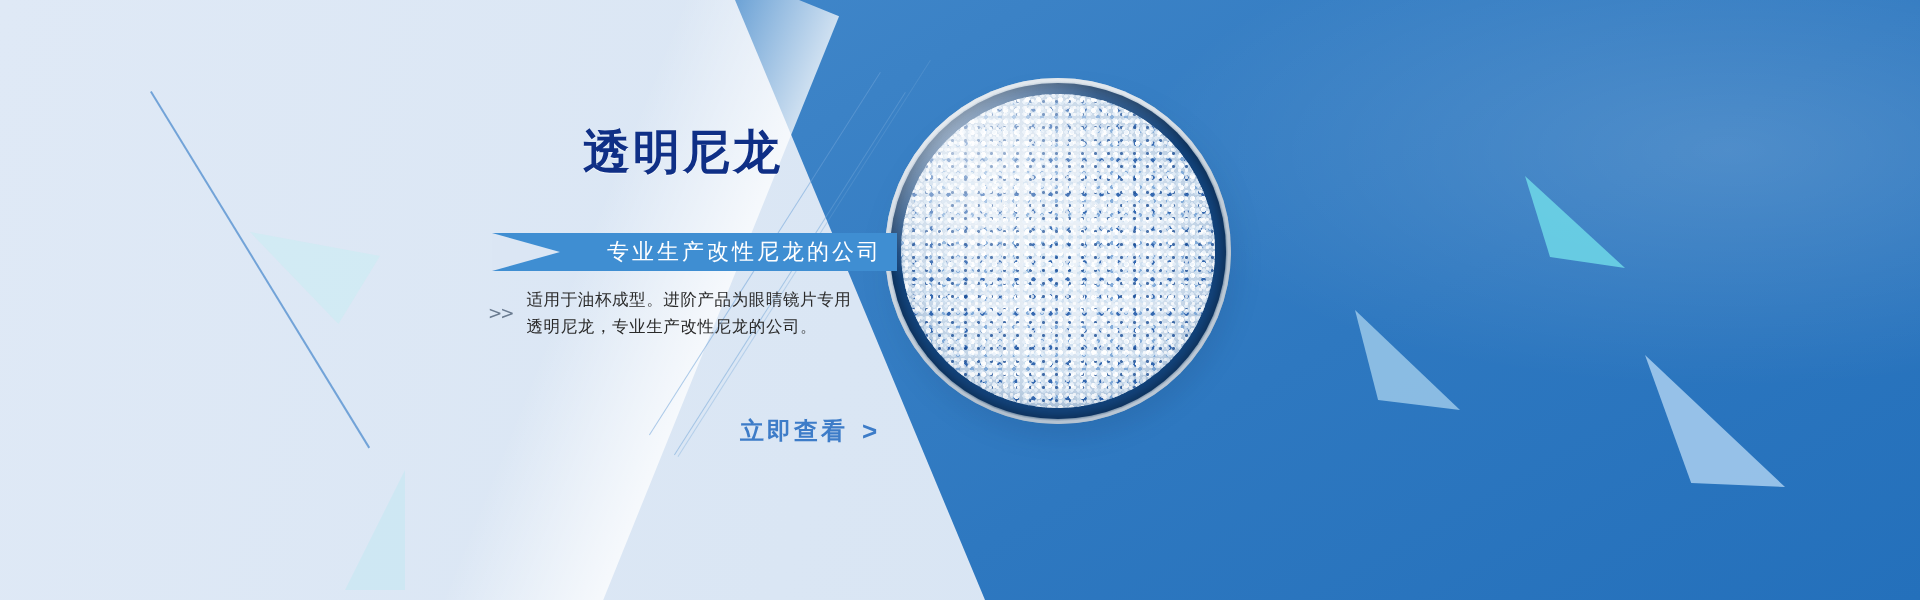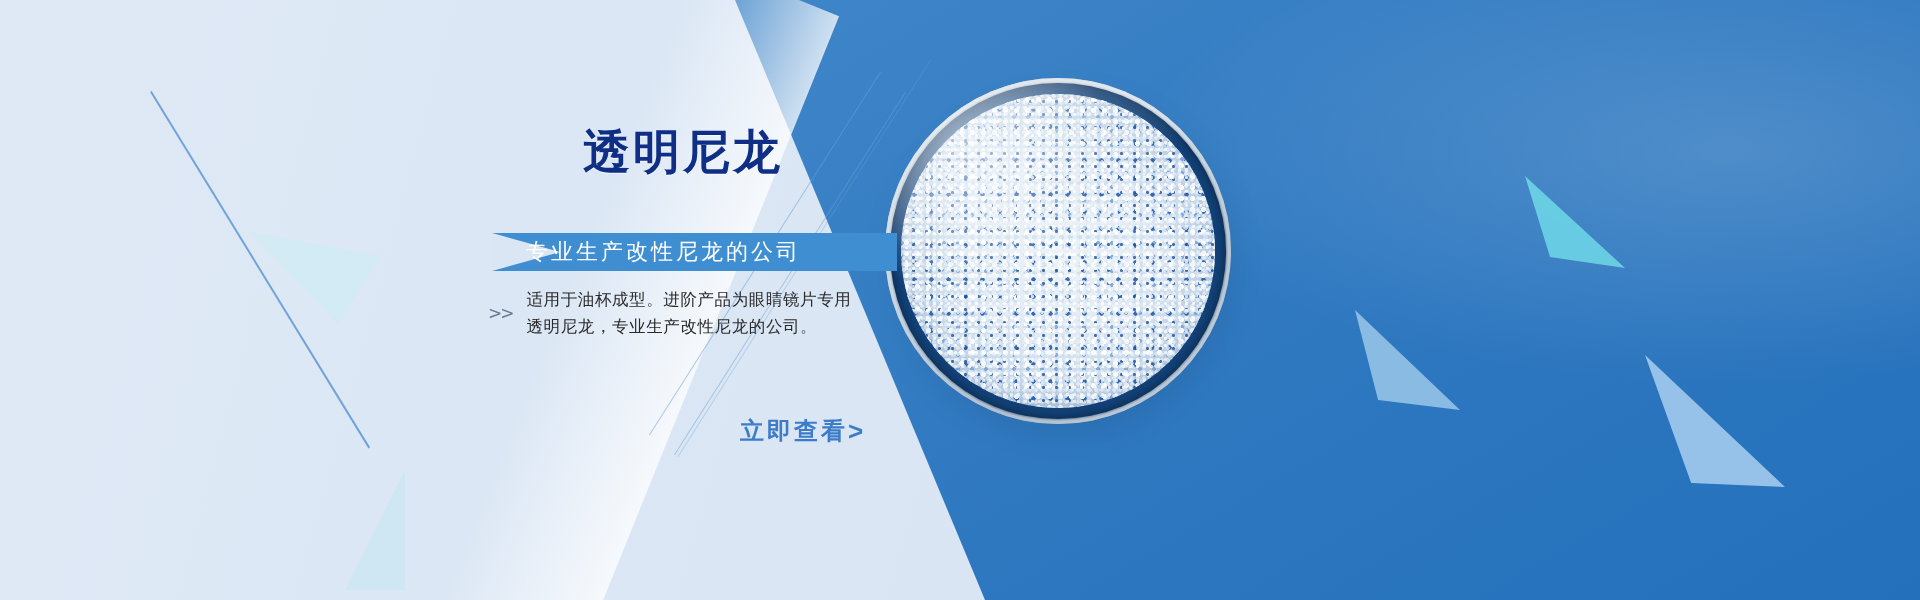--- a/index.html
+++ b/index.html
@@ -163,38 +163,38 @@
     display:flex;align-items:center;
     background:#3f8ed2;
     clip-path:polygon(0 0, 46px 0, 66px 50%, 46px 100%, 0 100%, 0 0, 100% 0, 100% 100%, 0 100%);
   }
   .sub-banner .arrow{
     position:absolute;left:0;top:0;width:68px;height:100%;
     background:#dbe6f4;
     clip-path:polygon(0 0, 0 100%, 100% 50%);
   }
   .sub-banner .sb-text{
-    position:relative;margin-left:34px;
+    position:relative;margin-left:115px;
     color:#ffffff;font-size:22px;letter-spacing:3px;white-space:nowrap;
   }
 
   .desc-row{
     position:absolute;left:488px;top:286px;display:flex;align-items:center;
   }
   .desc-chev{
     color:#6a7b90;font-size:17px;letter-spacing:-2px;margin-right:14px;
     font-family:"DejaVu Sans",sans-serif;
   }
   .desc-text{
     color:#2a2a2a;font-size:16.5px;line-height:27px;letter-spacing:.6px;
   }
 
   .cta{
     position:absolute;left:740px;top:415px;
-    display:flex;align-items:center;gap:0;
+    display:flex;align-items:center;gap:14px;
     color:#3d7cc8;font-size:24px;font-weight:bold;letter-spacing:3px;
     cursor:pointer;
   }
   .cta .cta-arrow{font-size:26px;font-weight:bold;line-height:1;}
 </style>
 </head>
 <body>
 
 <div class="banner">
 

